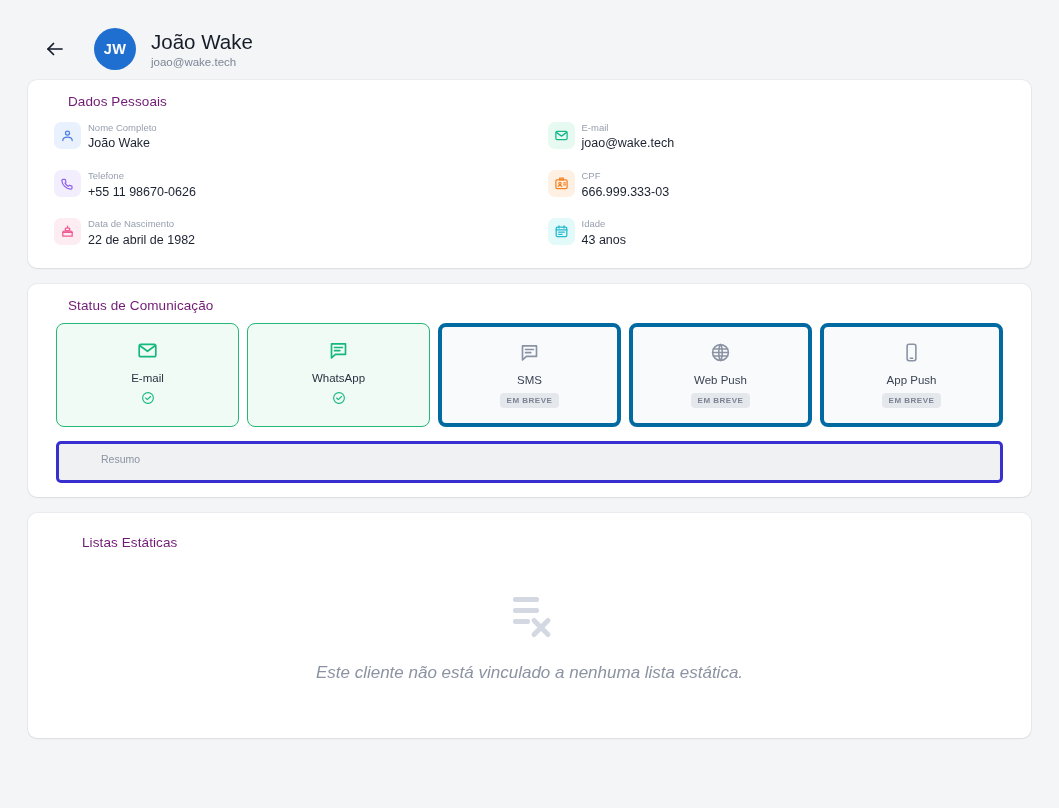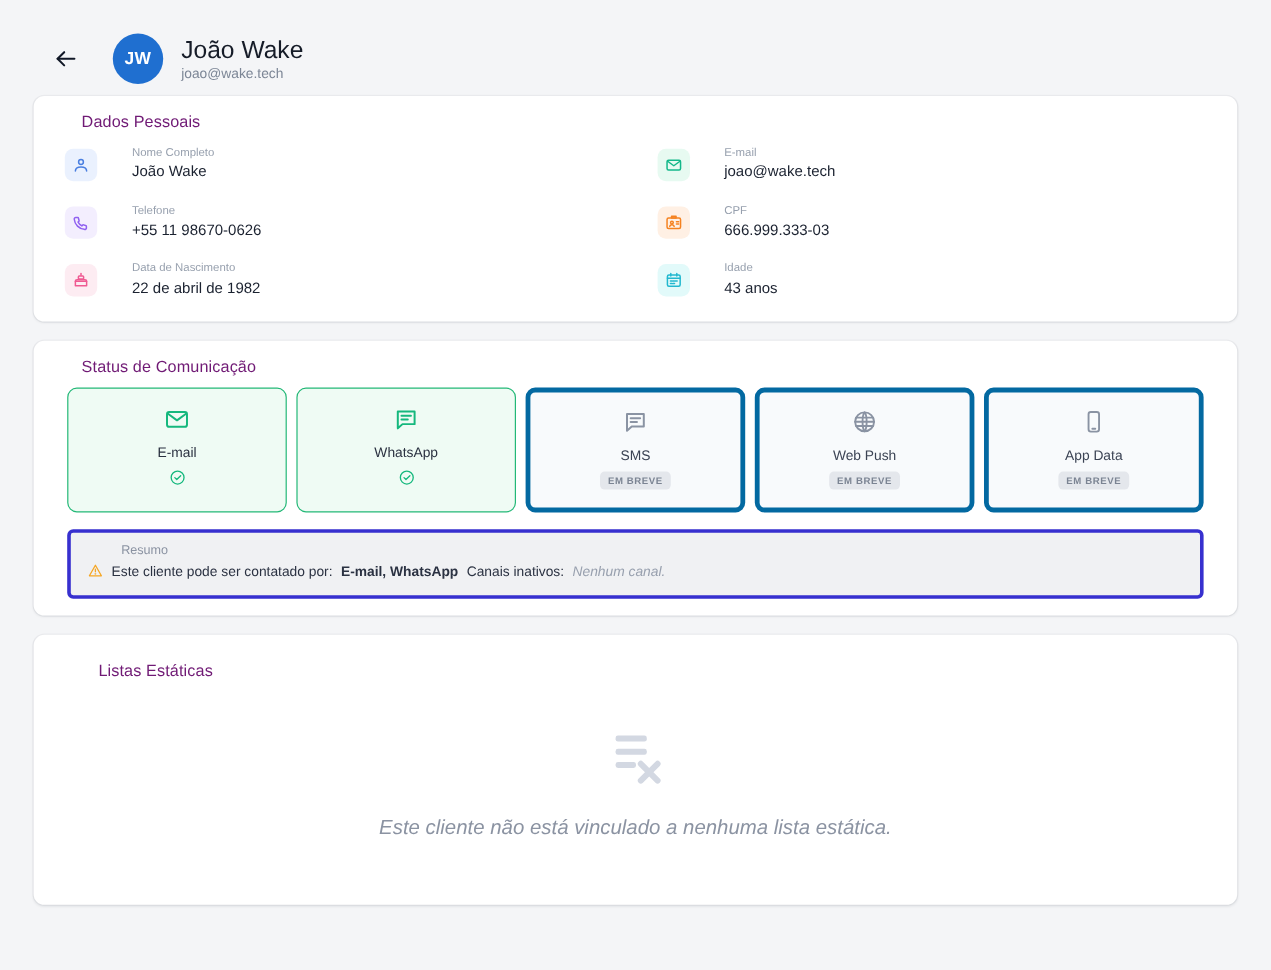--- a/index.html
+++ b/index.html
@@ -48,23 +48,23 @@
 
   
   .personal { padding: 14px 14px 10px 14px; }
   .personal .card-title { margin: 0 0 4px 26px; }
   .grid2 {
     display: grid;
     grid-template-columns: 1fr 1fr;
     column-gap: 12px;
   }
   .field {
-    display: flex; align-items: center;
+    display: flex; align-items: flex-start;
     padding: 9px 12px;
-    gap: 29px;
+    gap: 7px;
   }
   .ficon {
     width: 27px; height: 27px; border-radius: 7px;
     display: flex; align-items: center; justify-content: center;
     flex: none;
   }
   .ficon svg { display:block; }
   .flabel { font-size: 9.5px; color: #97a0ae; line-height: 1.3; }
   .fvalue { font-size: 12.5px; color: #1b2230; line-height: 1.35; margin-top: 1px; }
 
@@ -298,42 +298,29 @@
       <span class="badge">EM BREVE</span>
     </div>
 
     <div class="chan soon">
       <span>
         <svg width="21" height="21" viewBox="0 0 24 24" fill="none" stroke="#8a93a3" stroke-width="1.8" stroke-linecap="round" stroke-linejoin="round">
           <rect x="7" y="2.6" width="10" height="18.8" rx="2.2"></rect>
             <path d="M10.6 18.6h2.8"></path>
         </svg>
       </span>
-      <span class="chan-label">App Data</span>
+      <span class="chan-label">App Push</span>
       <span class="badge">EM BREVE</span>
     </div>
 
   </div>
 
   <div class="summary-wrap">
     <div class="summary">
       <div class="sum-title">Resumo</div>
-      <div class="sum-line">
-        <span>
-          <svg width="13" height="13" viewBox="0 0 24 24" fill="none" stroke="#f5a623" stroke-width="2" stroke-linecap="round" stroke-linejoin="round">
-            <path d="M12 3.8 21.2 20H2.8z"></path>
-              <path d="M12 9.6v4.2"></path>
-              <circle cx="12" cy="17" r=".4" fill="#f5a623"></circle>
-          </svg>
-        </span>
-        <span>Este cliente pode ser contatado por:</span>
-        <b>E-mail, WhatsApp</b>
-        <span>Canais inativos:</span>
-        <i>Nenhum canal.</i>
-      </div>
     </div>
   </div>
 </div>
 
 <div class="card lists">
   <div class="card-title">Listas Estáticas</div>
   <div class="empty">
     <span>
       <svg width="50" height="48" viewBox="0 0 50 48" fill="none">
         <rect x="8" y="6" width="26" height="5" rx="2" fill="#d3d8e2"></rect>

